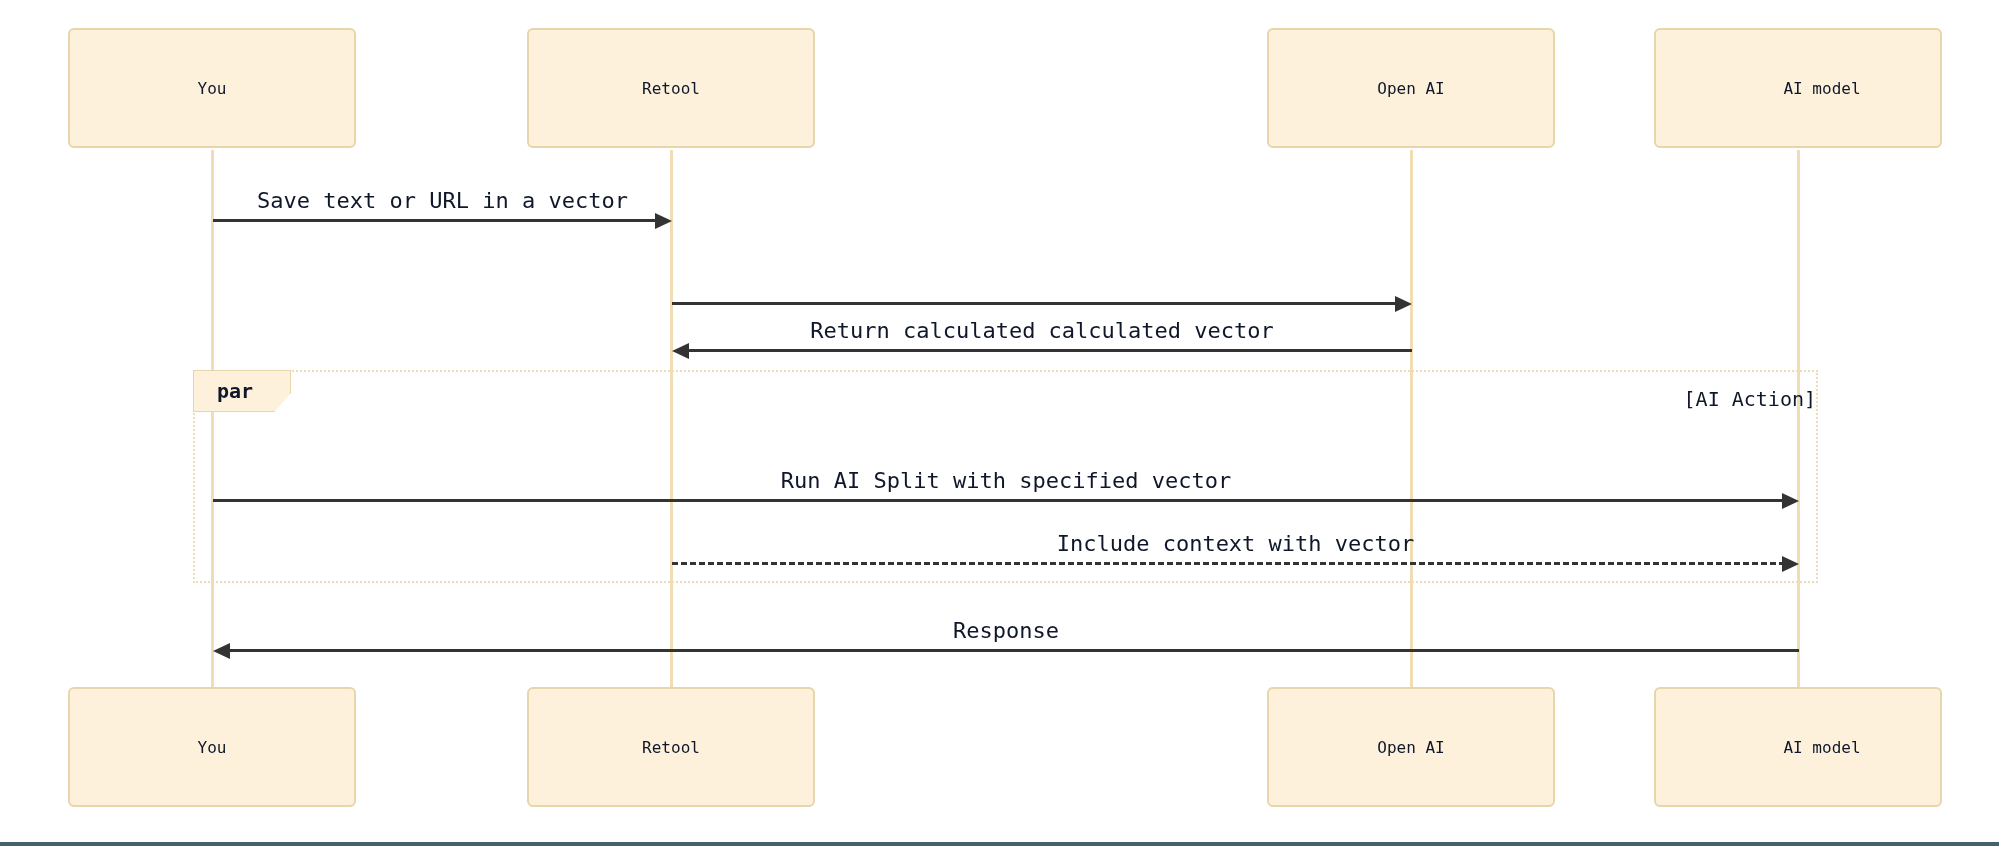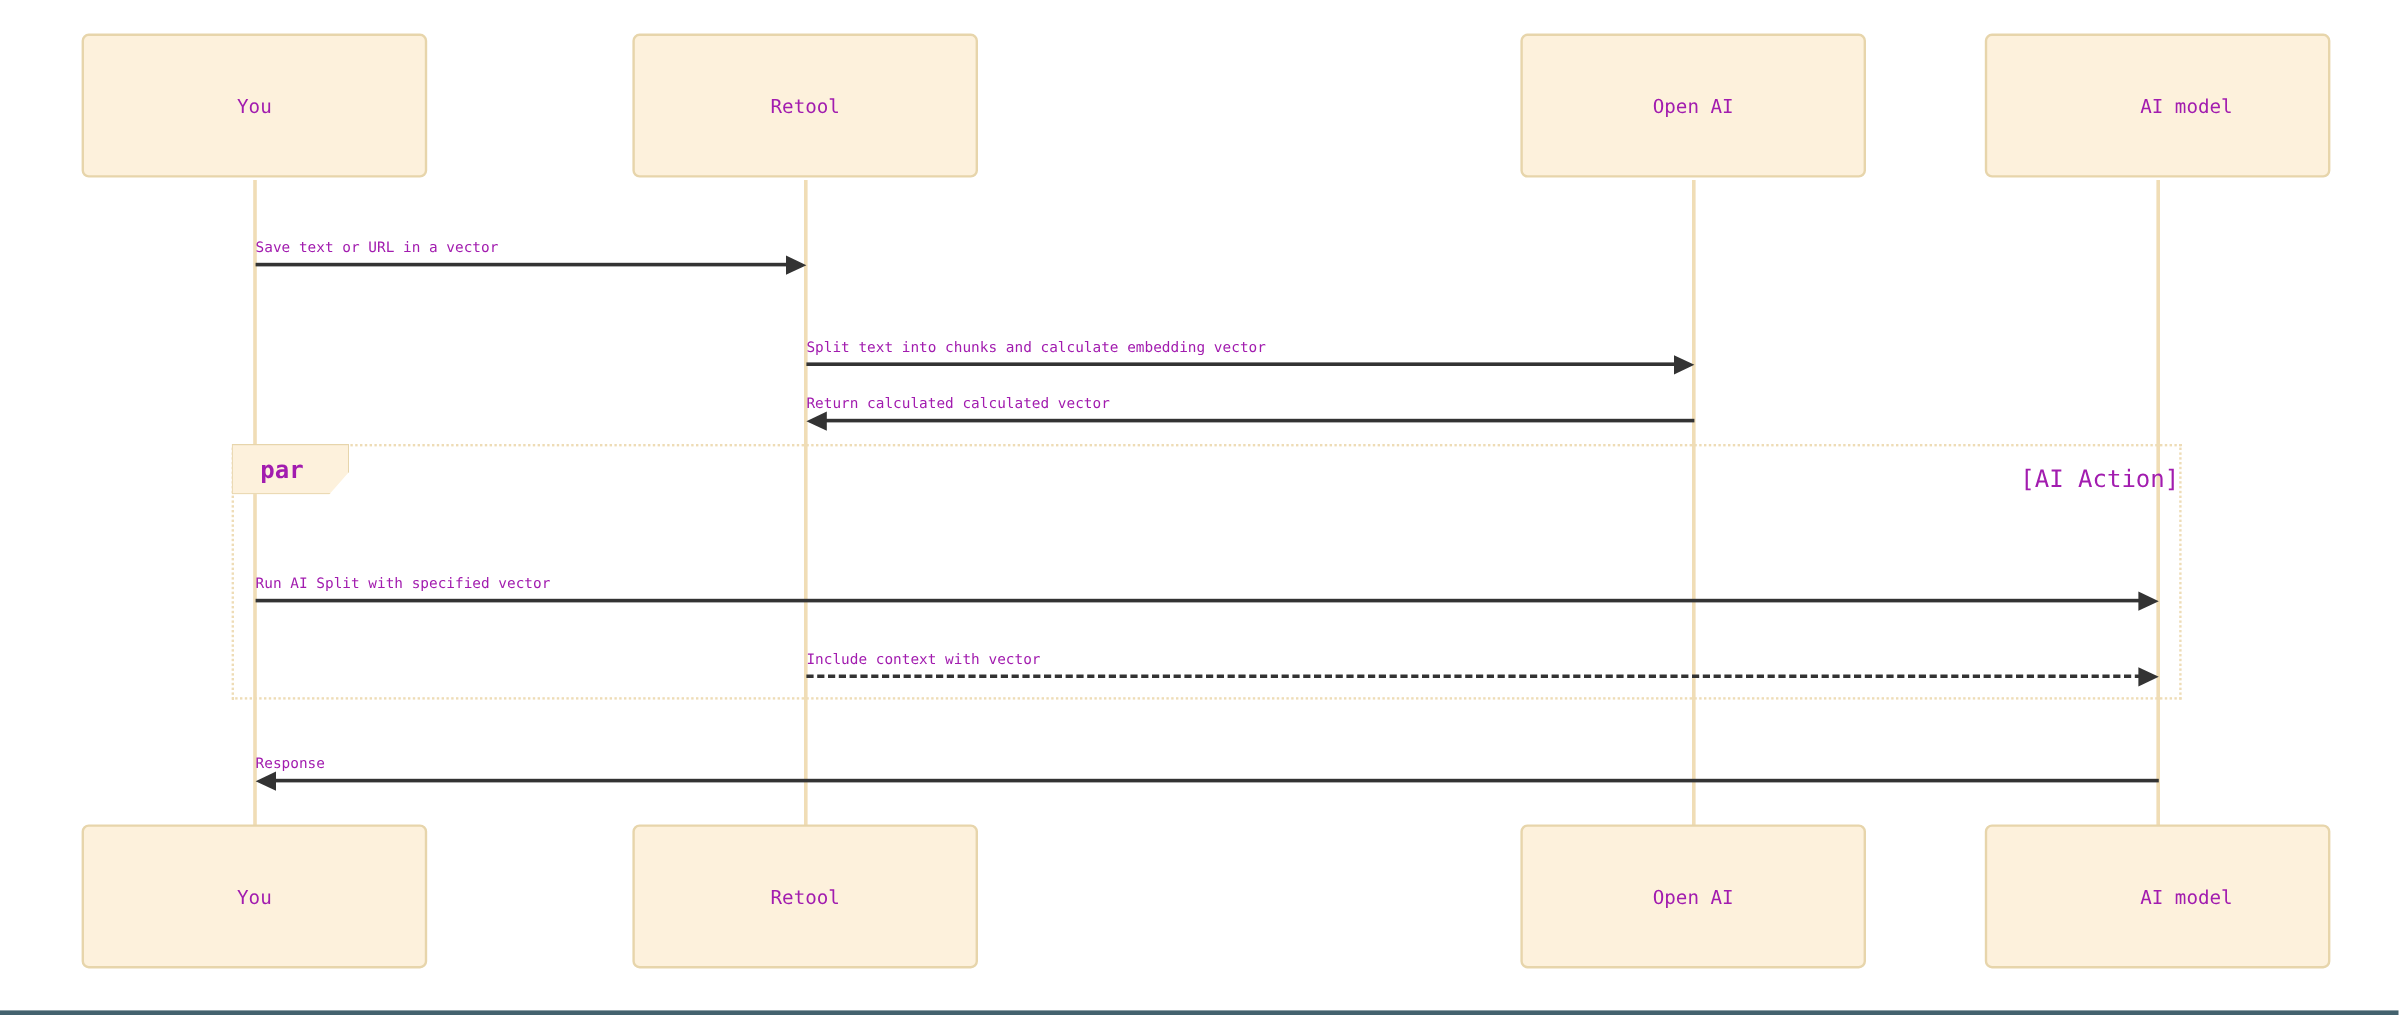--- a/index.html
+++ b/index.html
@@ -3,21 +3,21 @@
 <meta charset="utf-8">
 <style>
   html, body { margin: 0; padding: 0; background: #ffffff; }
   #stage {
     position: relative;
     width: 1999px;
     height: 846px;
     background: #ffffff;
     overflow: hidden;
     font-family: "DejaVu Sans Mono", "Liberation Mono", monospace;
-    color: #a21caf;
+    color: #0f172a;
   }
 
   
   .lifeline {
     position: absolute;
     top: 150px;
     height: 539px;
     width: 3px;
     background: #f0ddb6;
     z-index: 1;
@@ -48,21 +48,22 @@
   .col-retool  { left: 527px; }
   .col-openai  { left: 1267px; }
   .col-aimodel { left: 1654px; padding-left: 48px; }
 
   
   .msg { position: absolute; z-index: 2; height: 40px; }
   .msg .msg-label {
     position: absolute;
     left: 0; right: 0;
     bottom: 9px;
-    font-size: 12px;
+    text-align: center;
+    font-size: 22px;
     white-space: nowrap;
   }
   .msg .msg-line {
     position: absolute;
     bottom: 0;
     height: 3px;
     background: #333333;
   }
   .msg .msg-line.dashed {
     height: 0;
@@ -165,21 +166,20 @@
     </div>
   </div>
 
   <div class="msg msg-1">
     <div class="msg-label">Save text or URL in a vector</div>
     <div class="msg-line"></div>
     <div class="arrowhead right"></div>
   </div>
 
   <div class="msg msg-2">
-    <div class="msg-label">Split text into chunks and calculate embedding vector</div>
     <div class="msg-line"></div>
     <div class="arrowhead right"></div>
   </div>
 
   <div class="msg msg-3">
     <div class="msg-label">Return calculated calculated vector</div>
     <div class="msg-line"></div>
     <div class="arrowhead left"></div>
   </div>
 

